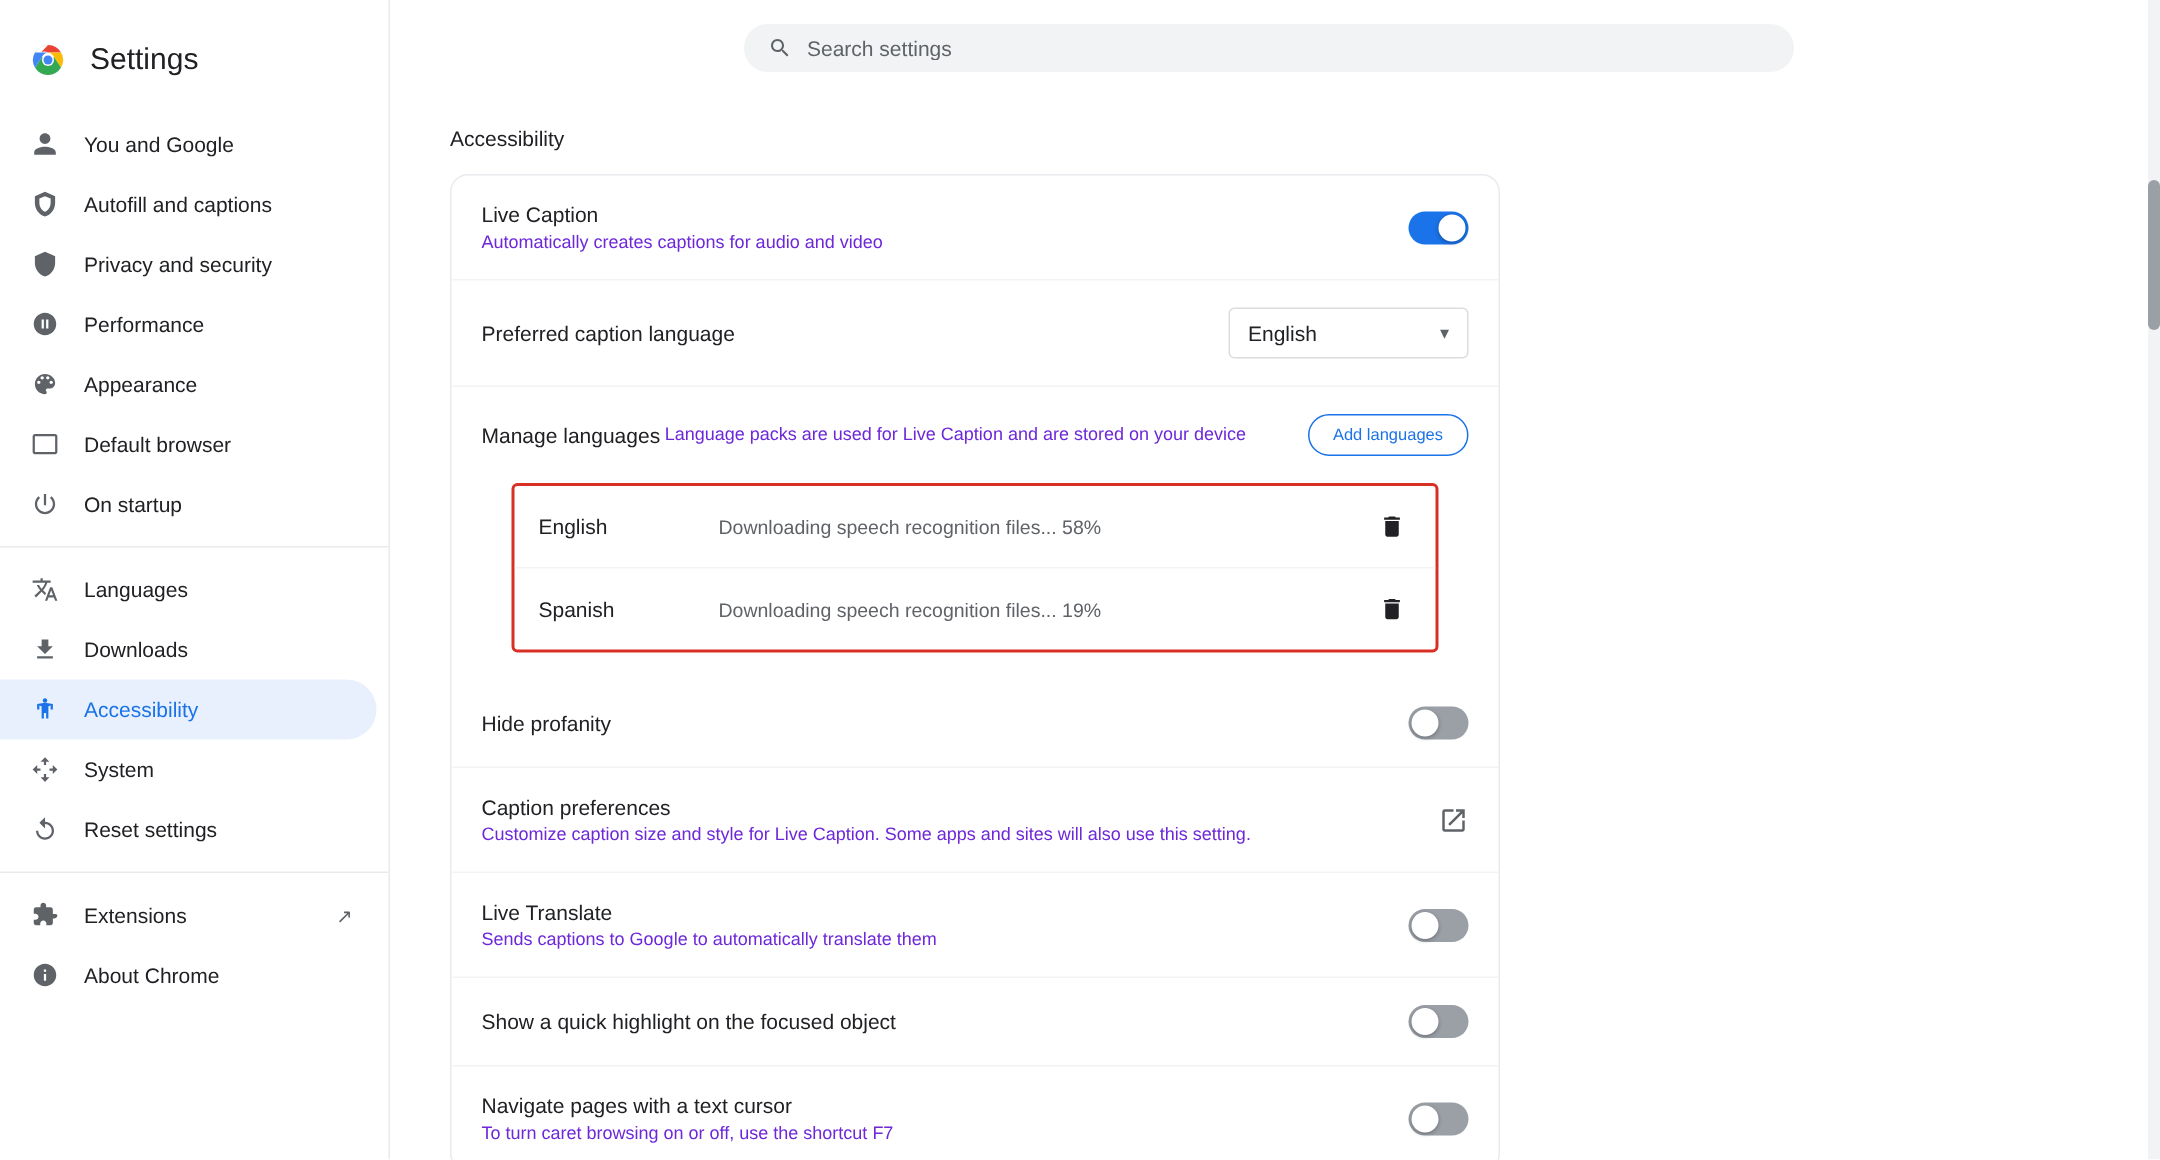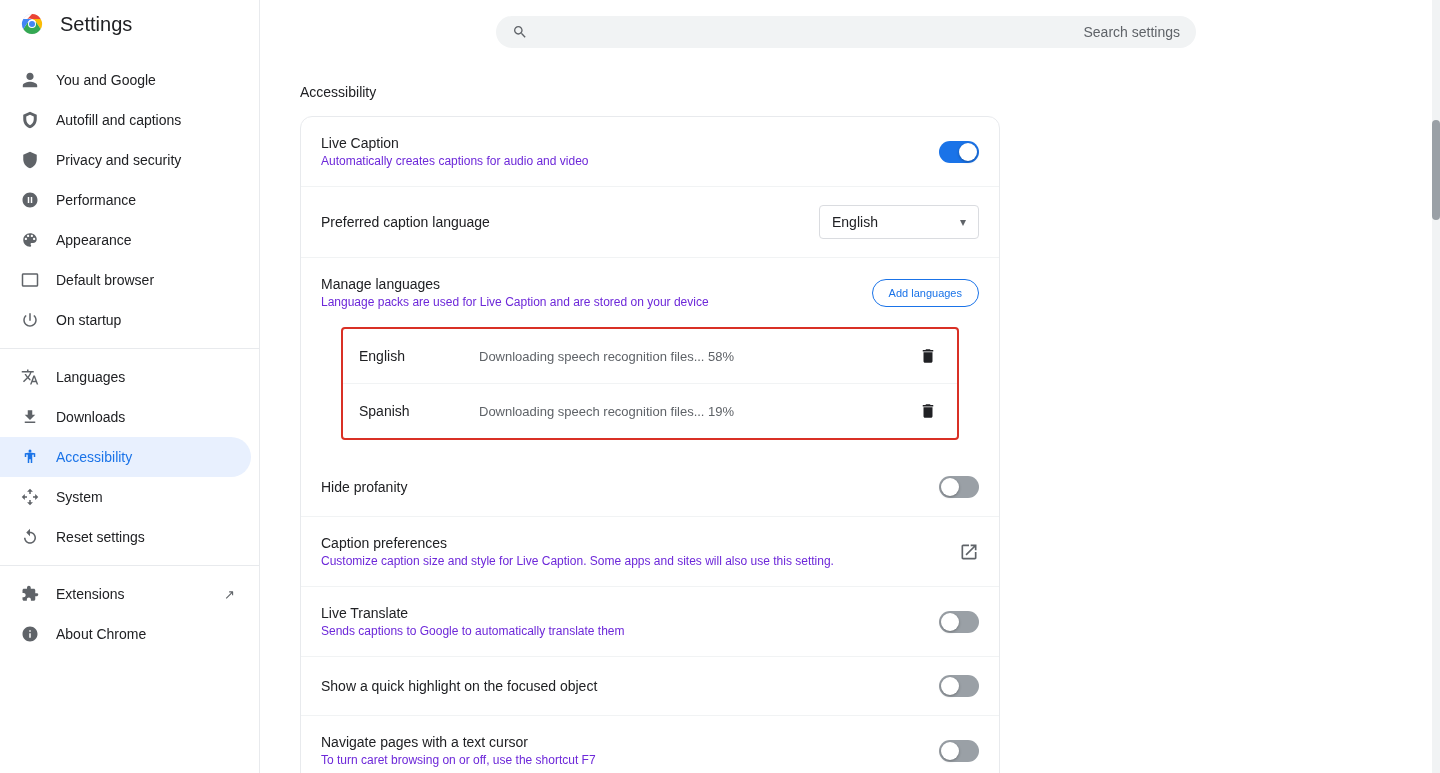--- a/index.html
+++ b/index.html
@@ -11,21 +11,21 @@
       display: flex;
       height: 773px;
       overflow: hidden;
     }
 
     
     .sidebar {
       width: 260px;
       min-width: 260px;
       background: #fff;
-      padding: 0 0;
+      padding: 16px 0;
       border-right: 1px solid #e8eaed;
       display: flex;
       flex-direction: column;
       overflow-y: auto;
     }
     .sidebar-header {
       display: flex;
       align-items: center;
       gap: 12px;
       padding: 8px 16px 20px 16px;
@@ -99,21 +99,20 @@
       max-width: 700px;
       margin: 0 auto;
     }
     .search-bar input {
       border: none;
       background: transparent;
       outline: none;
       font-size: 14px;
       color: #000000;
       flex: 1;
-      text-align: right;
     }
     .search-bar input::placeholder {
       color: #5f6368;
     }
 
     .content-area {
       flex: 1;
       overflow-y: auto;
       padding: 20px 40px 40px 40px;
     }
@@ -295,21 +294,21 @@
       gap: 4px;
       padding: 18px 20px 0 20px;
     }
     .manage-lang-header {
       display: flex;
       align-items: center;
       justify-content: space-between;
     }
     .manage-lang-info {
       display: flex;
-      flex-direction: column;
+      flex-direction: row;
       gap: 3px;
     }
     .manage-lang-spacer {
       height: 14px;
     }
 
     .settings-section {
       max-width: 700px;
     }
   </style>

